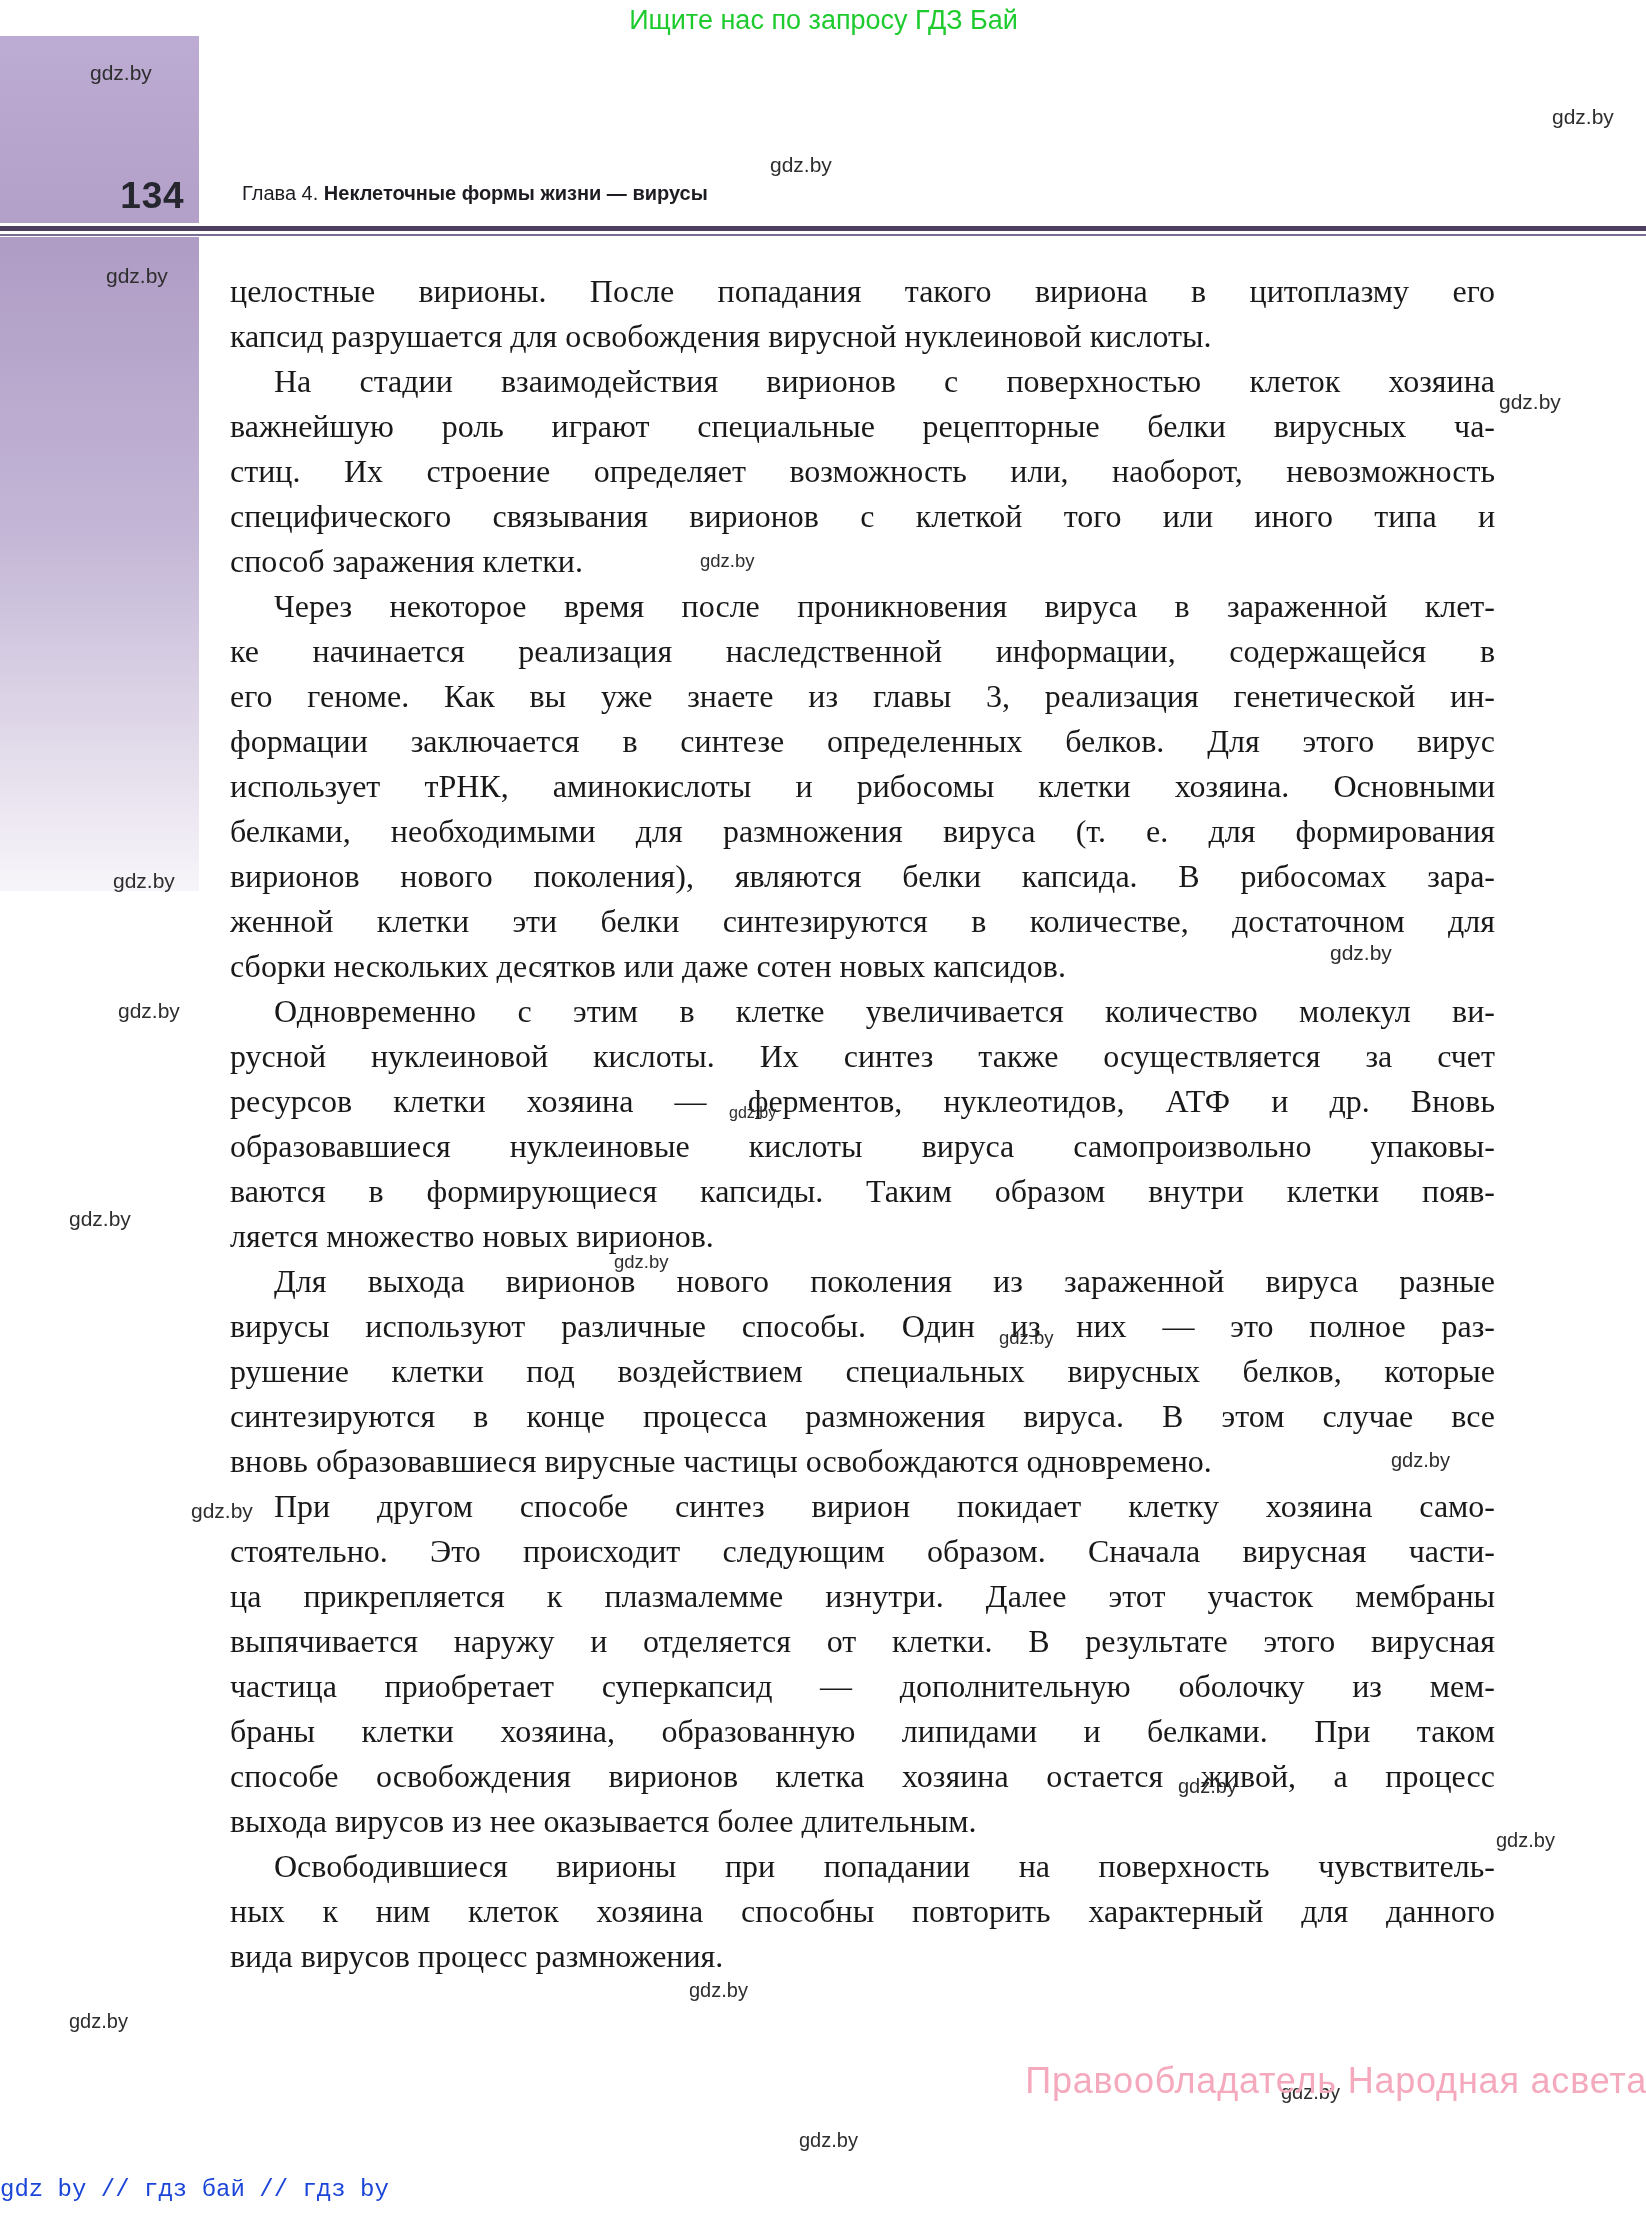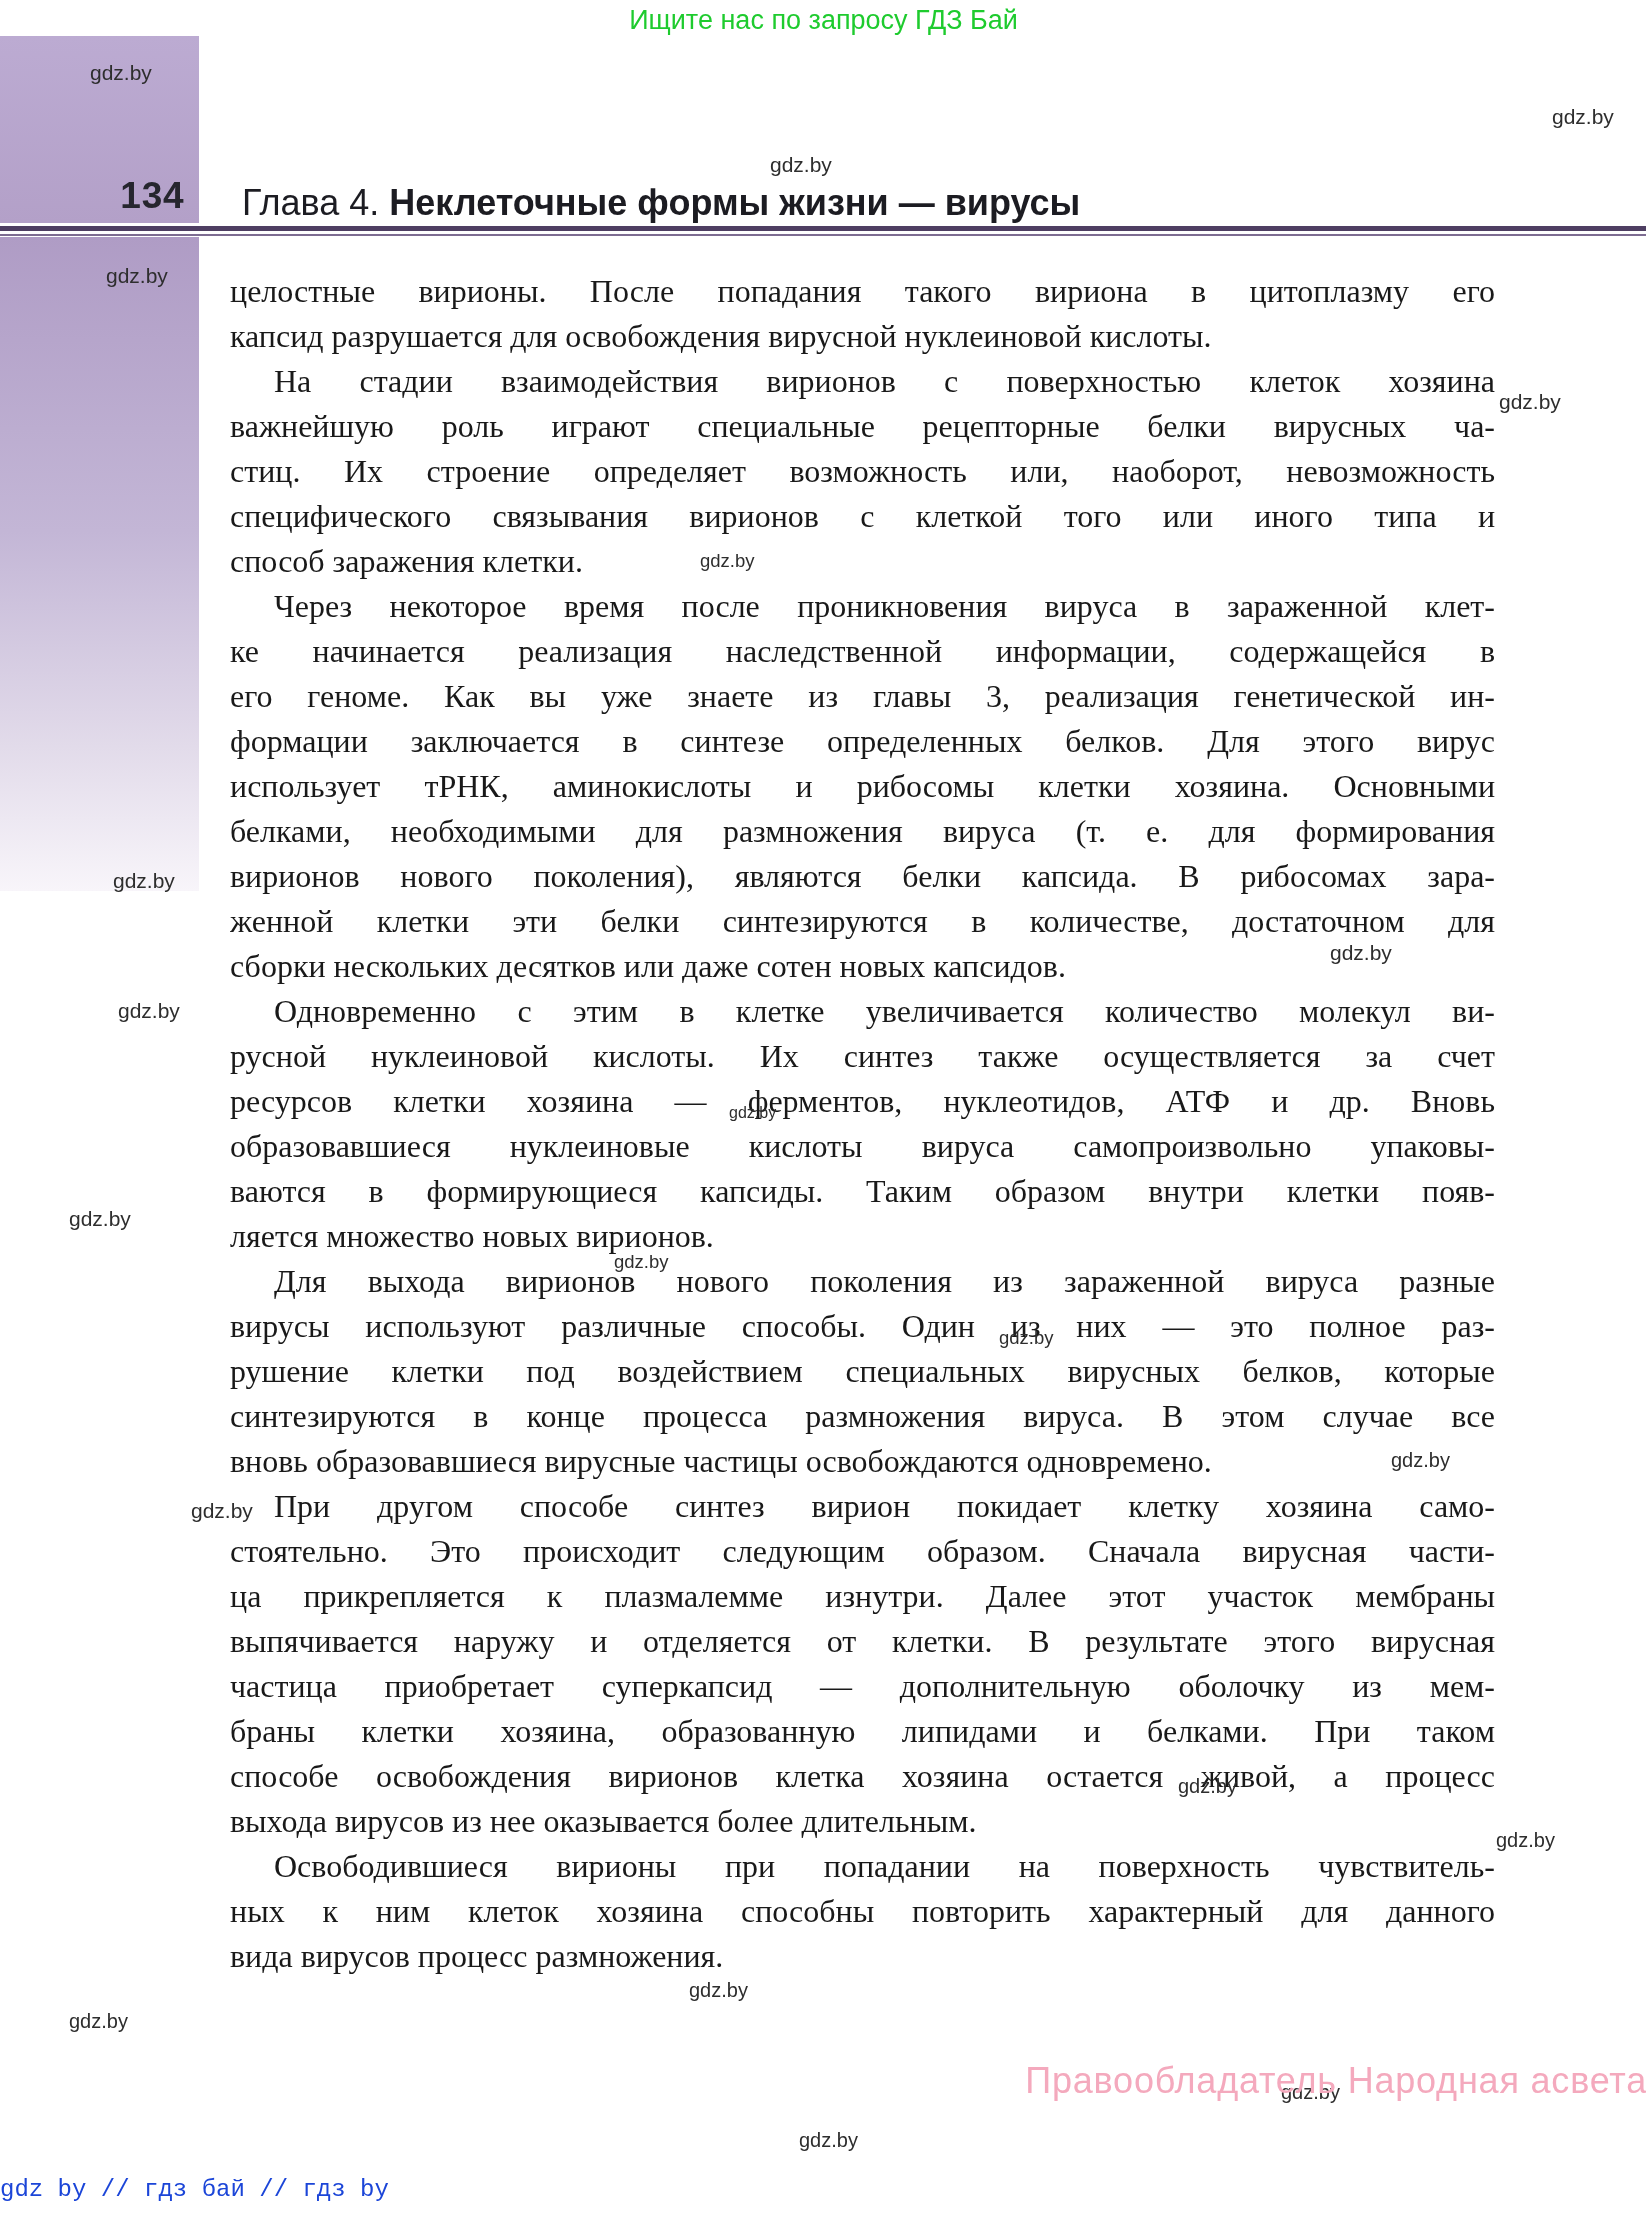--- a/index.html
+++ b/index.html
@@ -22,21 +22,21 @@
   }
   .page-num{
     position:absolute;right:14.5px;bottom:6.4px;
     font-family:"Liberation Sans", sans-serif;
     font-weight:bold;font-size:37px;letter-spacing:0.8px;
     color:#26262e;
   }
   .chapter{
     position:absolute;left:242px;top:182px;
     font-family:"Liberation Sans", sans-serif;
-    font-size:36px;color:#1c1c22;white-space:nowrap;
+    font-size:20px;color:#1c1c22;white-space:nowrap;
   }
   .chapter .bold{font-weight:bold;}
   .rule-thick{position:absolute;left:0;top:226px;width:100%;height:4.8px;background:#4e3e62;}
   .rule-thin{position:absolute;left:0;top:234px;width:100%;height:2.4px;background:#7d6c91;}
   .sidebar-gradient{
     position:absolute;left:0;top:237px;width:199px;height:654px;
     background:linear-gradient(180deg,#af9cc5 0%,#c3b6d6 45%,#e2dbea 78%,#f8f5fa 100%);
   }
   .text-block{
     position:absolute;left:230px;top:269px;width:1265px;

